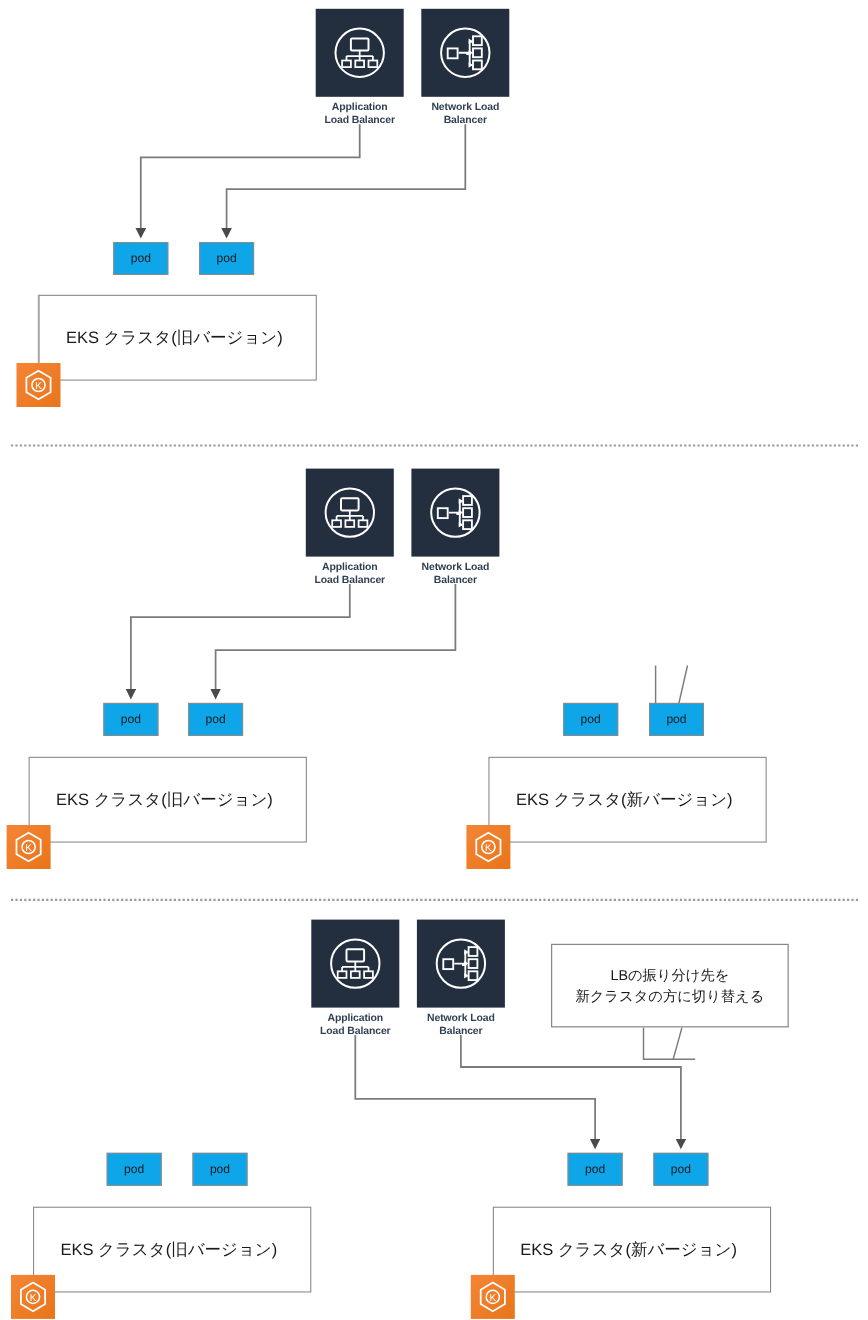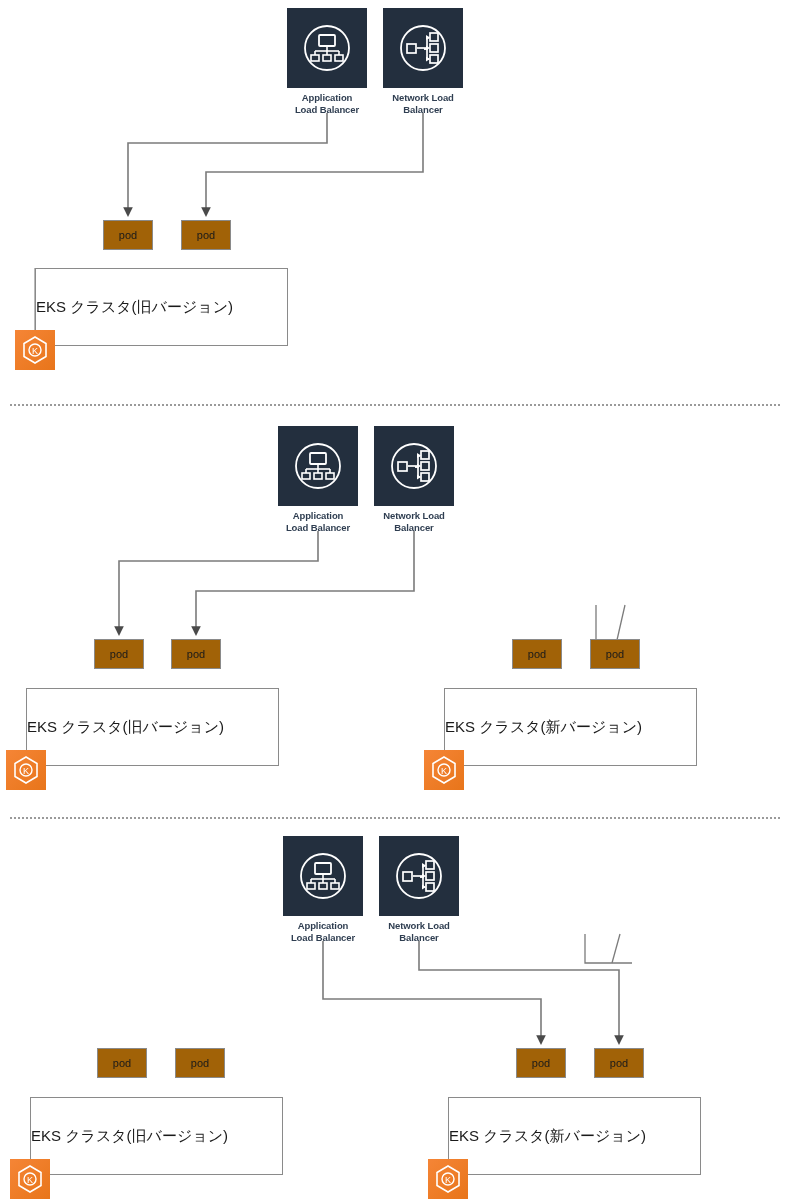--- a/index.html
+++ b/index.html
@@ -45,39 +45,40 @@
     line-height: 11.5px;
     color: #2f3e51;
     font-weight: bold;
     letter-spacing: -0.1px;
   }
   
   .pod {
     width: 50px;
     height: 30px;
     border: 1px solid #8a8a8a;
-    background: #a16207;
+    background: #0ea5e9;
     display: flex;
     align-items: center;
     justify-content: center;
     font-size: 11px;
     color: #1a1a1a;
     box-sizing: border-box;
   }
   
   .cluster {
     border: 1px solid #8a8a8a;
     background: #ffffff;
     box-sizing: border-box;
     display: flex;
     align-items: center;
   }
   .cluster-label {
     font-size: 15px;
     color: #1a1a1a;
+    padding-left: 24px;
     white-space: nowrap;
   }
   
   .eks-badge {
     width: 40px;
     height: 40px;
     background: linear-gradient(135deg, #f58536 0%, #e8751a 100%);
     box-sizing: border-box;
     display: flex;
     align-items: center;
@@ -326,20 +327,24 @@
         <path d="M32,26.5 L36,29 L32,31.5 z" fill="#ffffff"></path>
         <path d="M32,37.5 L36,40 L32,42.5 z" fill="#ffffff"></path>
       </svg>
     </div>
     <div class="lb-label">
       <span>Network Load</span><br>
       <span>Balancer</span>
     </div>
   </div>
 
+  <div class="node callout" style="left:501px; top:858px; width:216px; height:76px;">
+    <span class="callout-text">LBの振り分け先を
+新クラスタの方に切り替える</span>
+  </div>
 
   <div class="node pod" style="left:97px; top:1048px;">
     <span>pod</span>
   </div>
   <div class="node pod" style="left:175px; top:1048px;">
     <span>pod</span>
   </div>
   <div class="node pod" style="left:516px; top:1048px;">
     <span>pod</span>
   </div>

